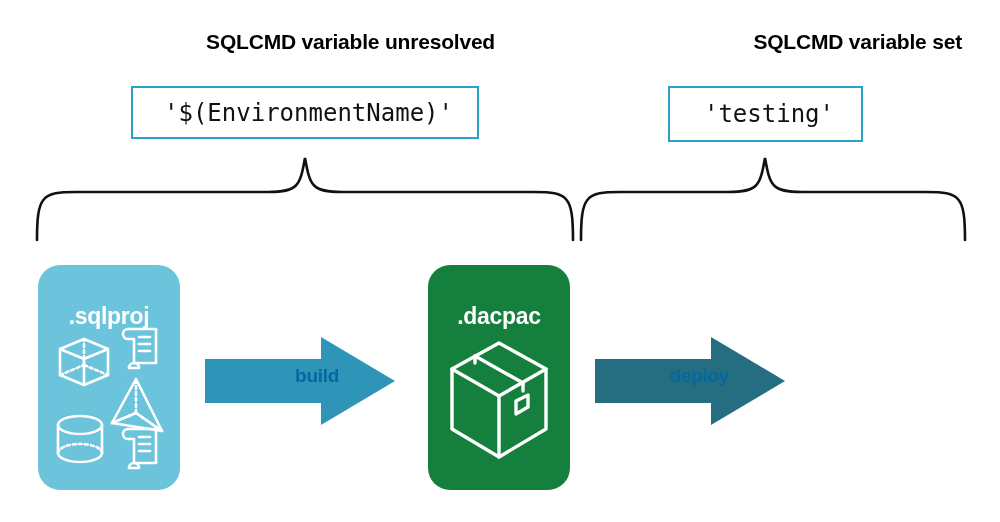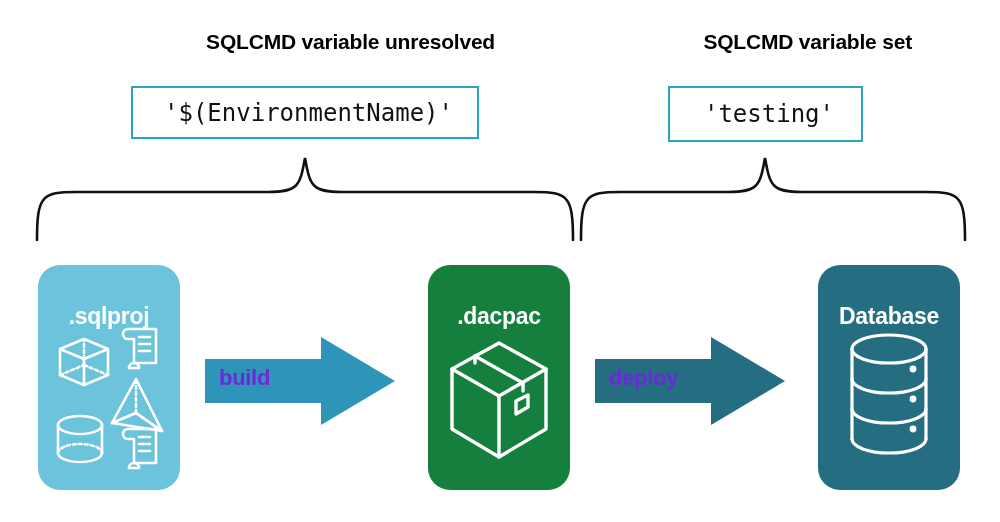--- a/index.html
+++ b/index.html
@@ -23,21 +23,21 @@
     position: absolute;
     font-family: "Liberation Sans", sans-serif;
     font-weight: bold;
     font-size: 21px;
     color: #000000;
     text-align: right;
     white-space: nowrap;
     letter-spacing: -0.2px;
   }
   #caption-left  { left: 115px; top: 30px; width: 380px; }
-  #caption-right { left: 582px; top: 30px; width: 330px; }
+  #caption-right { left: 632px; top: 30px; width: 330px; }
 
   
   .code-box {
     position: absolute;
     box-sizing: border-box;
     border: 2px solid #2BA3C7;
     background: #ffffff;
     font-family: "DejaVu Sans Mono", monospace;
     font-size: 24px;
     color: #111111;
@@ -99,25 +99,25 @@
     width: 190px;
     height: 88px;
   }
   #arrow-build  { left: 205px; }
   #arrow-deploy { left: 595px; }
   .arrow-label {
     position: absolute;
     top: 28px;
     left: 14px;
     width: 120px;
-    text-align: left;
+    text-align: right;
     font-family: "Liberation Sans", sans-serif;
     font-weight: bold;
-    font-size: 22px;
-    color: #6d28d9;
+    font-size: 19px;
+    color: #0369a1;
     letter-spacing: -0.3px;
     pointer-events: none;
     white-space: nowrap;
   }
 </style>
 </head>
 <body>
 
 <div id="canvas">
 
@@ -214,36 +214,20 @@
 
         <line x1="47" y1="39" x2="95" y2="66"></line>
         <line x1="95" y1="66" x2="95" y2="74"></line>
         <line x1="47" y1="39" x2="47" y2="46"></line>
 
         <polygon points="88,84 100,78 100,90 88,97"></polygon>
       </g>
     </svg>
   </div>
 
-  <div class="artifact" id="artifact-database">
-    <div class="artifact-label">Database</div>
-    <svg class="artifact-art" viewBox="0 0 142 168">
-      <g fill="none" stroke="#ffffff" stroke-width="3.2" stroke-linecap="round" stroke-linejoin="round">
-        <ellipse cx="71" cy="32" rx="37" ry="14"></ellipse>
-        <line x1="34" y1="32" x2="34" y2="122"></line>
-        <line x1="108" y1="32" x2="108" y2="122"></line>
-        <path d="M 34 122 A 37 14 0 0 0 108 122"></path>
-        <path d="M 34 62 A 37 14 0 0 0 108 62"></path>
-        <path d="M 34 92 A 37 14 0 0 0 108 92"></path>
-        <circle cx="95" cy="52" r="3.4" fill="#ffffff" stroke="none"></circle>
-        <circle cx="95" cy="82" r="3.4" fill="#ffffff" stroke="none"></circle>
-        <circle cx="95" cy="112" r="3.4" fill="#ffffff" stroke="none"></circle>
-      </g>
-    </svg>
-  </div>
 
   <div class="arrow" id="arrow-build">
     <svg viewBox="0 0 190 88" width="190" height="88">
       <polygon points="0,22 116,22 116,0 190,44 116,88 116,66 0,66" fill="#2E95B8"></polygon>
     </svg>
     <div class="arrow-label">build</div>
   </div>
 
   <div class="arrow" id="arrow-deploy">
     <svg viewBox="0 0 190 88" width="190" height="88">

